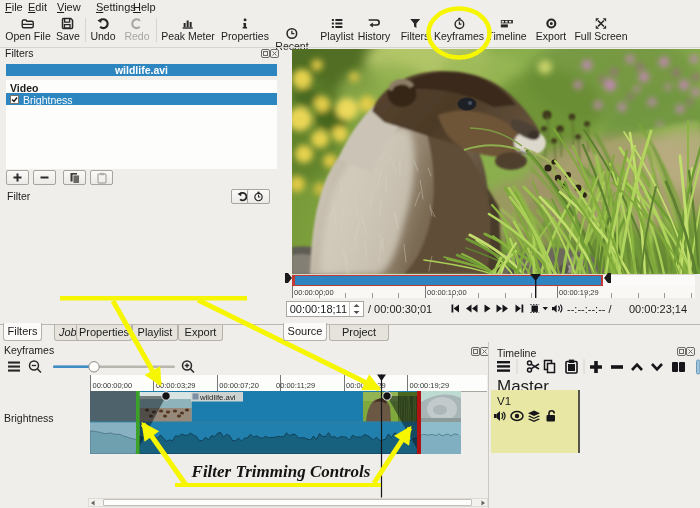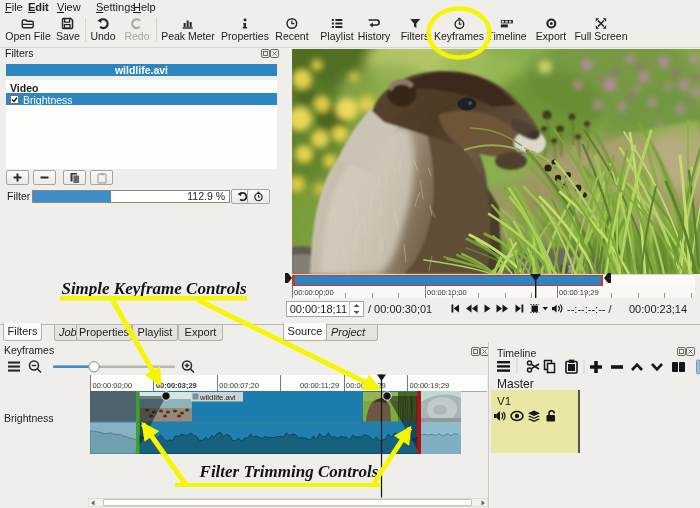--- a/index.html
+++ b/index.html
@@ -21,21 +21,21 @@
   .rlbl{position:absolute;font-size:7.5px;color:#333;white-space:nowrap;}
   .tab{font-size:11px;box-sizing:border-box;text-align:center;padding-top:1px;background:#e6e3dd;border:1px solid #b6b1aa;border-top:none;
        border-radius:0 0 3px 3px;height:16px;}
   .tab.on{background:#fcfbf9;height:18px;padding-top:2px;z-index:3;}
 </style>
 </head>
 <body>
 <div id="win">
 
 <div class="abs mi" style="left:5px;top:1px;"><u>F</u>ile</div>
-<div class="abs mi" style="left:28px;top:1px;font-weight:bold;"><u>E</u>dit</div>
+<div class="abs mi" style="left:28px;top:1px;"><u>E</u>dit</div>
 <div class="abs mi" style="left:57px;top:1px;"><u>V</u>iew</div>
 <div class="abs mi" style="left:96px;top:1px;text-align:center;"><u>S</u>ettings</div>
 <div class="abs mi" style="left:133px;top:1px;"><u>H</u>elp</div>
 
 <div class="abs ctr tbtn" style="left:28px;top:17px;">
  <div class="ticon">
         <svg width="15" height="13" viewBox="0 0 15 13">
           <path d="M2,4.5 a1.5,1.5 0 0 1 1.5,-1.5 h2.2 l1,1.2 h5 a1.3,1.3 0 0 1 1.3,1.3 v3.7 a1.5,1.5 0 0 1 -1.5,1.5 h-8 a1.5,1.5 0 0 1 -1.5,-1.5 z" fill="none" stroke="#262626" stroke-width="1.4"></path>
           <path d="M2.6,7.3 h9.8" stroke="#262626" stroke-width="1.2"></path>
         </svg>
@@ -88,21 +88,21 @@
 <div class="abs ctr tbtn" style="left:245px;top:17px;">
  <div class="ticon">
         <svg width="8" height="13" viewBox="0 0 8 13">
           <rect x="2.6" y="1.5" width="2.8" height="2.8" rx="1.2" fill="#262626"></rect>
           <path d="M2.2,6 h2.8 v4 h1 v1.4 h-4.4 v-1.4 h1 v-2.6 h-0.4 z" fill="#262626"></path>
         </svg>
       </div>
  <div class="lbl">Properties</div>
     </div>
 
-<div class="abs ctr tbtn" style="left:292px;top:17px;">
+<div class="abs ctr tbtn" style="left:292px;top:27px;">
  <div class="ticon">
         <svg width="13" height="13" viewBox="0 0 13 13">
           <circle cx="6.5" cy="6.5" r="4.8" fill="none" stroke="#262626" stroke-width="1.5"></circle>
           <path d="M6.5,3.8 v2.9 h2.5" fill="none" stroke="#262626" stroke-width="1.3"></path>
         </svg>
       </div>
  <div class="lbl">Recent</div>
     </div>
 
 <div class="abs ctr tbtn" style="left:337px;top:17px;">
@@ -237,24 +237,20 @@
       </div>
   <div class="fb">
         <svg width="12" height="12" viewBox="0 0 12 12">
           <rect x="2" y="2" width="8" height="9" rx="1" fill="none" stroke="#b3b0aa" stroke-width="1.4"></rect>
           <rect x="4" y="0.8" width="4" height="2.4" fill="#b3b0aa"></rect>
         </svg>
       </div>
 </div>
 
 <div class="abs" style="left:7px;top:190px;font-size:10.5px;">Filter</div>
-<div class="abs" style="left:32px;top:189.5px;width:198px;height:13px;border:1px solid #8c8883;background:#fff;box-sizing:border-box;">
-  <div style="position:absolute;left:0;top:0;width:78px;height:100%;background:#3e8ec8;"></div>
-  <div style="position:absolute;right:4px;top:0;font-size:10.5px;line-height:11.5px;">112.9 %</div>
-</div>
 <div class="abs fb" style="left:231px;top:189px;">
       <svg width="11" height="11" viewBox="0 0 13 13">
         <path d="M3.4,3.9 A4.4,4.4 0 1 1 3.7,9.8" fill="none" stroke="#262626" stroke-width="2.2"></path>
         <path d="M0.7,3.4 L5.5,1.0 L4.8,6.2 z" fill="#262626"></path>
       </svg>
     </div>
 <div class="abs fb" style="left:247px;top:189px;">
       <svg width="11" height="11" viewBox="0 0 13 13">
         <circle cx="6.5" cy="7.2" r="4.3" fill="none" stroke="#262626" stroke-width="1.4"></circle>
         <rect x="5.3" y="0.8" width="2.4" height="1.6" fill="#262626"></rect>
@@ -676,21 +672,21 @@
 <div class="abs" style="left:567px;top:303px;font-size:11px;">--:--:--:-- /</div>
 <div class="abs" style="left:629px;top:303px;font-size:11px;">00:00:23;14</div>
 
 <div class="abs" style="left:0px;top:324px;width:700px;height:1px;background:#bcb7b0;"></div>
 <div class="abs tab on" style="left:3px;top:323px;width:39px;">Filters</div>
 <div class="abs tab" style="left:54px;top:325px;width:33px;font-style:italic;">Jobs</div>
 <div class="abs tab" style="left:76px;top:325px;width:56px;">Properties</div>
 <div class="abs tab" style="left:132px;top:325px;width:46px;">Playlist</div>
 <div class="abs tab" style="left:178px;top:325px;width:45px;">Export</div>
 <div class="abs tab on" style="left:283px;top:323px;width:44px;">Source</div>
-<div class="abs tab" style="left:318px;top:325px;width:60px;font-style:italic;">Project</div>
+<div class="abs tab" style="left:329px;top:325px;width:60px;">Project</div>
 
 <div class="abs lbl" style="left:4px;top:344px;">Keyframes</div>
 <div class="abs winbtns" style="left:471px;top:347px;" id="kpbtns">
       <svg width="18" height="9" viewBox="0 0 18 9">
         <g fill="none" stroke="#6e6b66" stroke-width="1">
           <rect x="0.5" y="0.5" width="8" height="8" rx="1.5"></rect>
           <rect x="2.5" y="2.5" width="4" height="4"></rect>
           <rect x="9.5" y="0.5" width="8" height="8" rx="1.5"></rect>
           <path d="M11.5,2.5 l4,4 M15.5,2.5 l-4,4"></path>
         </g>
@@ -714,25 +710,25 @@
         <circle cx="181" cy="7.5" r="4.5"></circle>
         <path d="M184.5,11 l3.5,3.5"></path>
         <path d="M178.8,7.5 h4.4 M181,5.3 v4.4" stroke-width="1.3"></path>
       </g>
 </svg>
 <div class="abs" style="left:90px;top:375px;width:397px;height:17px;">
       <div style="position:absolute;left:0;top:0;width:397px;height:17px;background:#fdfdfc;border-bottom:1px solid #a9a59f;box-sizing:border-box;"></div>
       <div class="tick" style="left:0.0px;top:0px;height:17px;"></div>
       <div class="rlbl" style="left:2.5px;top:6px;">00:00:00;00</div>
       <div class="tick" style="left:63.4px;top:0px;height:17px;"></div>
-      <div class="rlbl" style="left:65.9px;top:6px;font-weight:bold;">00:00:03;29</div>
+      <div class="rlbl" style="left:65.9px;top:6px;">00:00:03;29</div>
       <div class="tick" style="left:126.8px;top:0px;height:17px;"></div>
       <div class="rlbl" style="left:129.3px;top:6px;">00:00:07;20</div>
       <div class="tick" style="left:190.2px;top:0px;height:17px;"></div>
-      <div class="rlbl" style="left:210px;top:6px;">00:00:11;29</div>
+      <div class="rlbl" style="left:186px;top:6px;">00:00:11;29</div>
       <div class="tick" style="left:253.6px;top:0px;height:17px;"></div>
       <div class="rlbl" style="left:256.1px;top:6px;">00:00:15;29</div>
       <div class="tick" style="left:317.0px;top:0px;height:17px;"></div>
       <div class="rlbl" style="left:319.5px;top:6px;">00:00:19;29</div>
     </div>
 <div class="abs lbl" style="left:4px;top:412px;">Brightness</div>
 <div class="abs" style="left:90px;top:391px;" id="kfclip">
       <svg width="371" height="63" viewBox="0 0 371 63">
         <defs>
           <filter id="kb" x="-20%" y="-20%" width="140%" height="140%">
@@ -848,21 +844,21 @@
       </g>
   <rect x="117" y="8.2" width="12" height="3.6" fill="#16161a"></rect>
   <path d="M138,13 l5,-5.4 l5,5.4" fill="none" stroke="#16161a" stroke-width="2.6"></path>
   <path d="M158,7 l5,5.4 l5,-5.4" fill="none" stroke="#16161a" stroke-width="2.6"></path>
   <g fill="#16161a">
         <rect x="178" y="5" width="6" height="10" rx="1"></rect>
         <rect x="185" y="5" width="6" height="10" rx="1"></rect>
       </g>
   <rect x="202.5" y="3" width="3.5" height="14" rx="1.5" fill="#9fc2dd" stroke="#6b9ab8" stroke-width="1"></rect>
 </svg>
-<div class="abs" style="left:497px;top:377px;font-size:12px;">Master</div>
+<div class="abs" style="left:497px;top:377px;font-size:17px;">Master</div>
 <div class="abs" style="left:491px;top:390px;width:87px;height:63px;background:#e9e7a4;border-right:2px solid #55544a;"></div>
 <div class="abs" style="left:497px;top:395px;font-size:11.5px;">V1</div>
 <svg class="abs" style="left:493px;top:409px;" width="70" height="14" viewBox="0 0 70 14">
   <g fill="#16161a">
         <path d="M1,5 h2.6 v4 H1 z"></path>
         <path d="M3.6,5 L7,2 v10 L3.6,9 z"></path>
       </g>
   <path d="M8.6,4.2 a4.4,4.4 0 0 1 0,5.6 M10.4,2.8 a6.8,6.8 0 0 1 0,8.4" fill="none" stroke="#16161a" stroke-width="1.2"></path>
   <g>
         <ellipse cx="24" cy="7" rx="6" ry="4.4" fill="none" stroke="#16161a" stroke-width="1.5"></ellipse>
@@ -872,24 +868,22 @@
         <path d="M41,1.5 l6,2.8 l-6,2.8 l-6,-2.8 z"></path>
         <path d="M35,7.3 l6,2.8 l6,-2.8 l-1.5,-0.7 l-4.5,2.1 l-4.5,-2.1 z"></path>
         <path d="M35,10.2 l6,2.8 l6,-2.8 l-1.5,-0.7 l-4.5,2.1 l-4.5,-2.1 z"></path>
       </g>
   <g>
         <rect x="53.5" y="6" width="8.5" height="6.5" rx="1" fill="#16161a"></rect>
         <path d="M56,6 v-1.6 a2.6,2.6 0 0 1 5.2,0" fill="none" stroke="#16161a" stroke-width="1.6"></path>
       </g>
 </svg>
 
-<div class="abs" style="left:60px;top:279px;width:188px;text-align:center;
-     font-family:'Liberation Serif',serif;font-weight:bold;font-style:italic;font-size:17px;color:#141414;">Simple Keyframe Controls</div>
 <div class="abs" style="left:190px;top:462px;width:182px;text-align:center;
-     font-family:'Liberation Serif',serif;font-weight:bold;font-style:italic;font-size:17px;color:#141414;margin-left:8px;">Filter Trimming Controls</div>
+     font-family:'Liberation Serif',serif;font-weight:bold;font-style:italic;font-size:17px;color:#141414;">Filter Trimming Controls</div>
 <svg class="abs" style="left:0;top:0;pointer-events:none;" width="700" height="508" id="overlay">
   <defs>
     <marker id="ah" viewBox="0 0 10 10" refX="8.5" refY="5" markerWidth="4.4" markerHeight="3.6" orient="auto">
       <path d="M0,0 L10,5 L0,10 z" fill="#f6f600"></path>
     </marker>
   </defs>
   <ellipse cx="459" cy="33" rx="30.5" ry="24.5" fill="none" stroke="#f6f600" stroke-width="4.5"></ellipse>
   <rect x="60" y="296" width="187" height="4.5" fill="#f6f600"></rect>
   <rect x="175" y="483" width="206" height="4" fill="#f6f600"></rect>
   <line x1="113" y1="301" x2="160" y2="384" stroke="#f6f600" stroke-width="5" marker-end="url(#ah)"></line>

